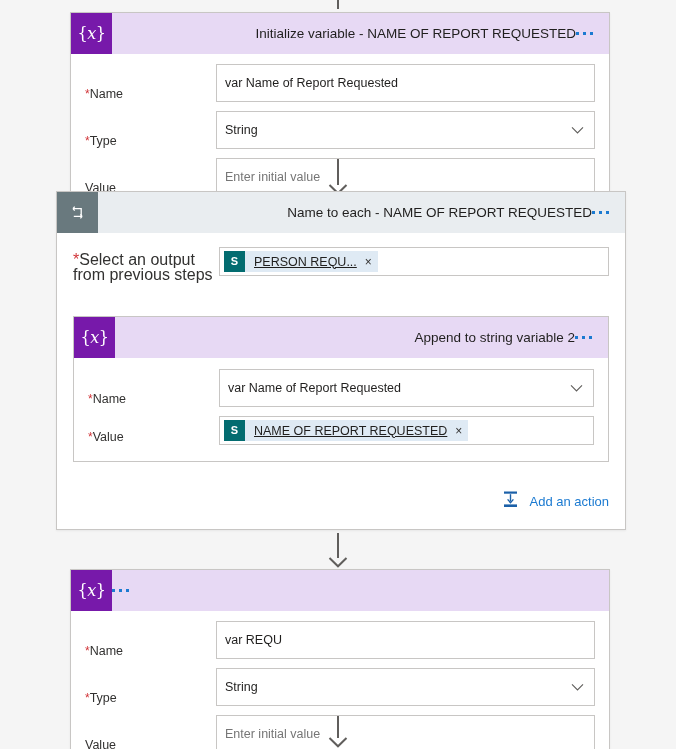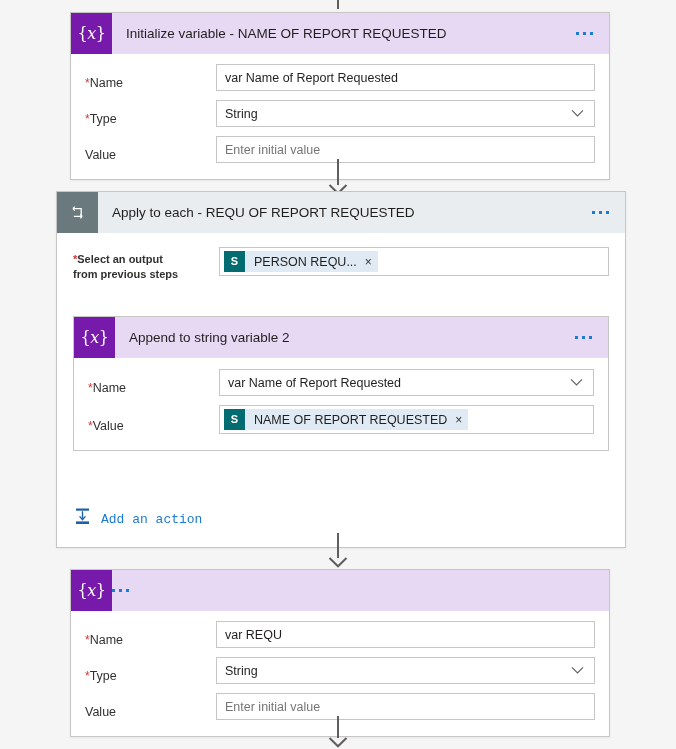--- a/index.html
+++ b/index.html
@@ -70,20 +70,21 @@
   .card-icon .glyph-x em { font-style: italic; }
 
   .card-title {
     font-size: 13.5px;
     color: #201f1e;
     margin-left: 14px;
     white-space: nowrap;
     overflow: hidden;
     text-overflow: ellipsis;
     flex: 1 1 auto;
+    text-align: right;
   }
 
   .ellipsis-menu {
     display: flex;
     gap: 4px;
     align-items: center;
     margin-right: 16px;
     cursor: pointer;
   }
   .ellipsis-menu i {
@@ -112,21 +113,21 @@
   .form-label .req {
     color: #d13438;
     font-size: 12px;
     vertical-align: top;
     line-height: 15px;
   }
 
   .field {
     flex: 1 1 auto;
     position: relative;
-    height: 27px;
+    height: 38px;
     border: 1px solid #c8c6c4;
     background: #ffffff;
     display: flex;
     align-items: center;
     padding: 0 6px 0 8px;
     font-size: 12.5px;
     color: #201f1e;
     cursor: text;
   }
   .field.placeholder-field { color: #767676; }
@@ -171,59 +172,58 @@
     font-family: "Liberation Sans", sans-serif;
     line-height: 1;
   }
   .token-label {
     font-size: 12.5px;
     color: #201f1e;
     padding: 0 7px 0 9px;
     white-space: nowrap;
     overflow: hidden;
     text-overflow: ellipsis;
+    text-decoration: underline;
   }
   .token-remove {
     font-size: 12px;
     color: #323130;
     cursor: pointer;
     line-height: 1;
     padding: 0 1px;
   }
 
   
   .loop-body {
     padding: 14px 16px 16px 16px;
     background: #ffffff;
   }
   .loop-select-row { display: flex; align-items: flex-start; }
   .loop-select-label {
     flex: 0 0 146px;
-    font-size: 11px;
+    font-size: 16px;
     color: #323130;
     line-height: 15px;
     padding-top: 5px;
-    font-weight: bold;
   }
   .loop-select-label .req { color: #d13438; }
 
   .nested-card {
     margin-top: 34px;
     border: 1px solid #c8c6c4;
     background: #ffffff;
   }
 
   .add-action {
     display: flex;
     align-items: center;
-    justify-content: flex-start;
+    justify-content: flex-end;
     gap: 9px;
-    margin-top: 56px;
+    margin-top: 28px;
     cursor: pointer;
-    font-family: Liberation Mono, monospace;
   }
   .add-action .label {
     font-size: 13px;
     color: #1b7ad1;
   }
 </style>
 </head>
 <body>
 
 <div class="canvas">
@@ -290,21 +290,21 @@
 
   <div class="card" style="left:56px; top:191px; width:570px;">
     <div class="card-header loop">
       <span class="card-icon loop">
         <svg width="17" height="17" viewBox="0 0 17 17">
           <path d="M4 4.6 L12.2 4.6 L12.2 12.4 L4.8 12.4" fill="none" stroke="#ffffff" stroke-width="1.3"></path>
           <path d="M4 4.6 L5.7 2.6 M4 4.6 L5.7 6.6" fill="none" stroke="#ffffff" stroke-width="1.3"></path>
           <path d="M13.1 12.4 L11.4 14.4 M13.1 12.4 L11.4 10.4" fill="none" stroke="#ffffff" stroke-width="1.3"></path>
         </svg>
       </span>
-      <span class="card-title">Apply to each - REQU OF REPORT REQUESTED</span>
+      <span class="card-title">Name to each - NAME OF REPORT REQUESTED</span>
       <span class="ellipsis-menu">
         <i></i>
           <i></i>
           <i></i>
       </span>
     </div>
 
     <div class="loop-body">
 
       <div class="loop-select-row">

